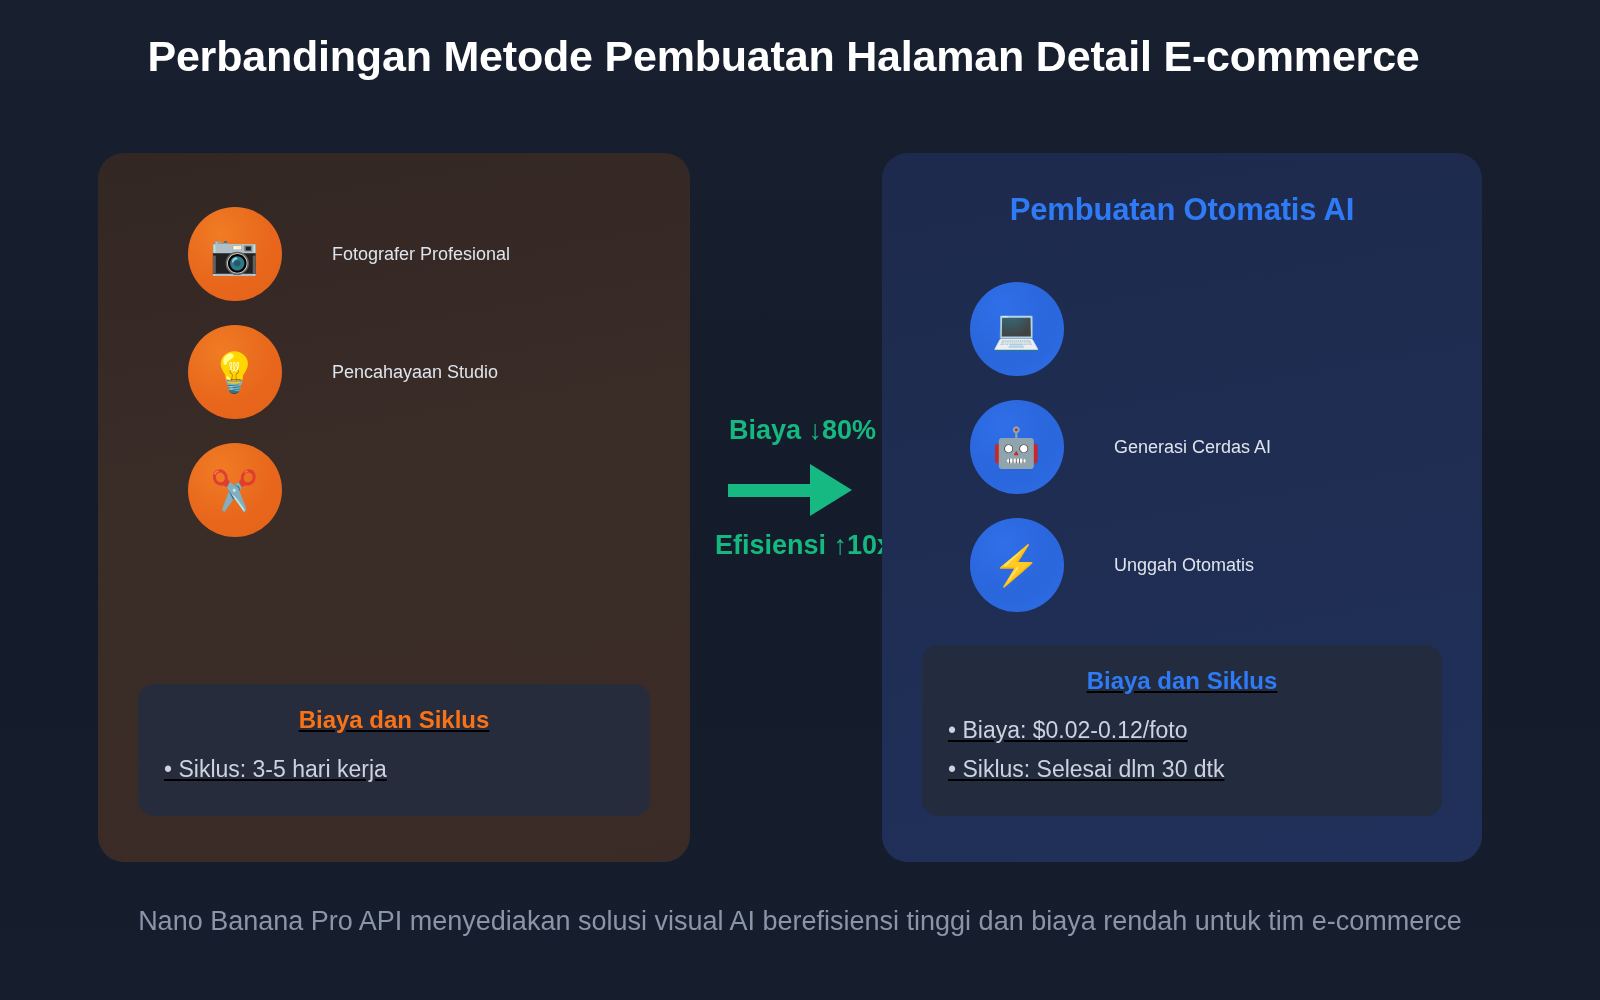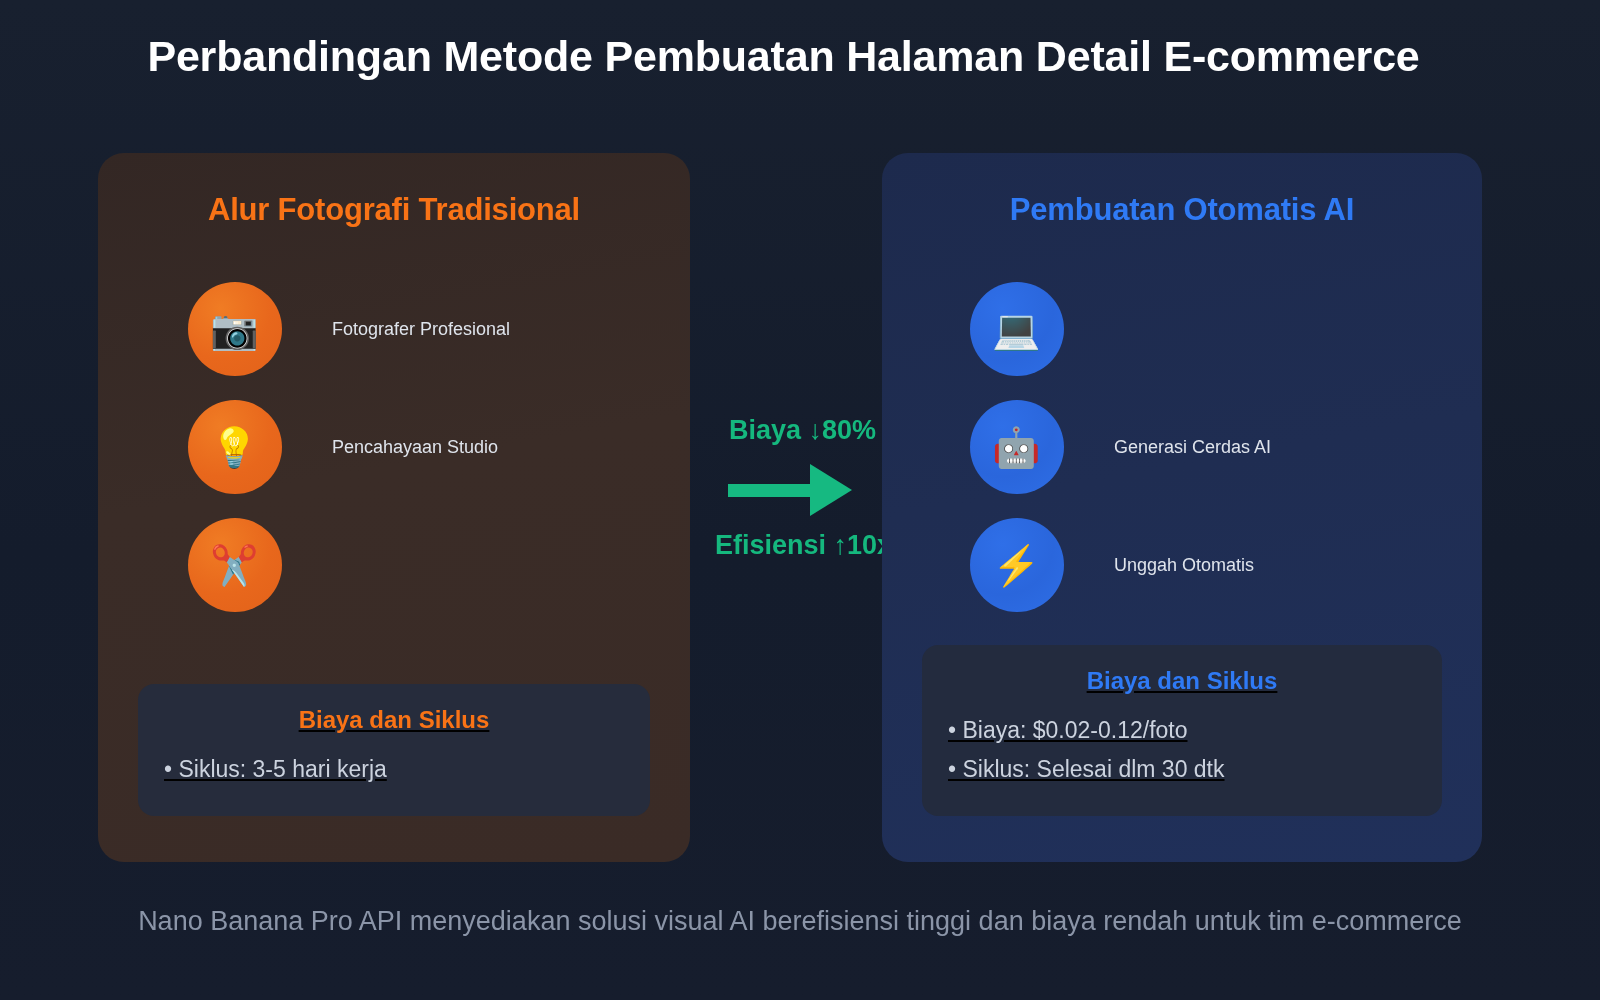--- a/index.html
+++ b/index.html
@@ -197,21 +197,20 @@
 </style>
 </head>
 <body>
 
 <div class="page">
 
   <div class="page-title">Perbandingan Metode Pembuatan Halaman Detail E-commerce</div>
 
   <div class="panel panel-left">
 
-    <div class="panel-title">Alur Fotografi Tradisional</div>
 
     <div class="features">
 
       <div class="feature-row">
         <div class="feature-icon">📷</div>
         <div class="feature-label">Fotografer Profesional</div>
       </div>
 
       <div class="feature-row">
         <div class="feature-icon">💡</div>

